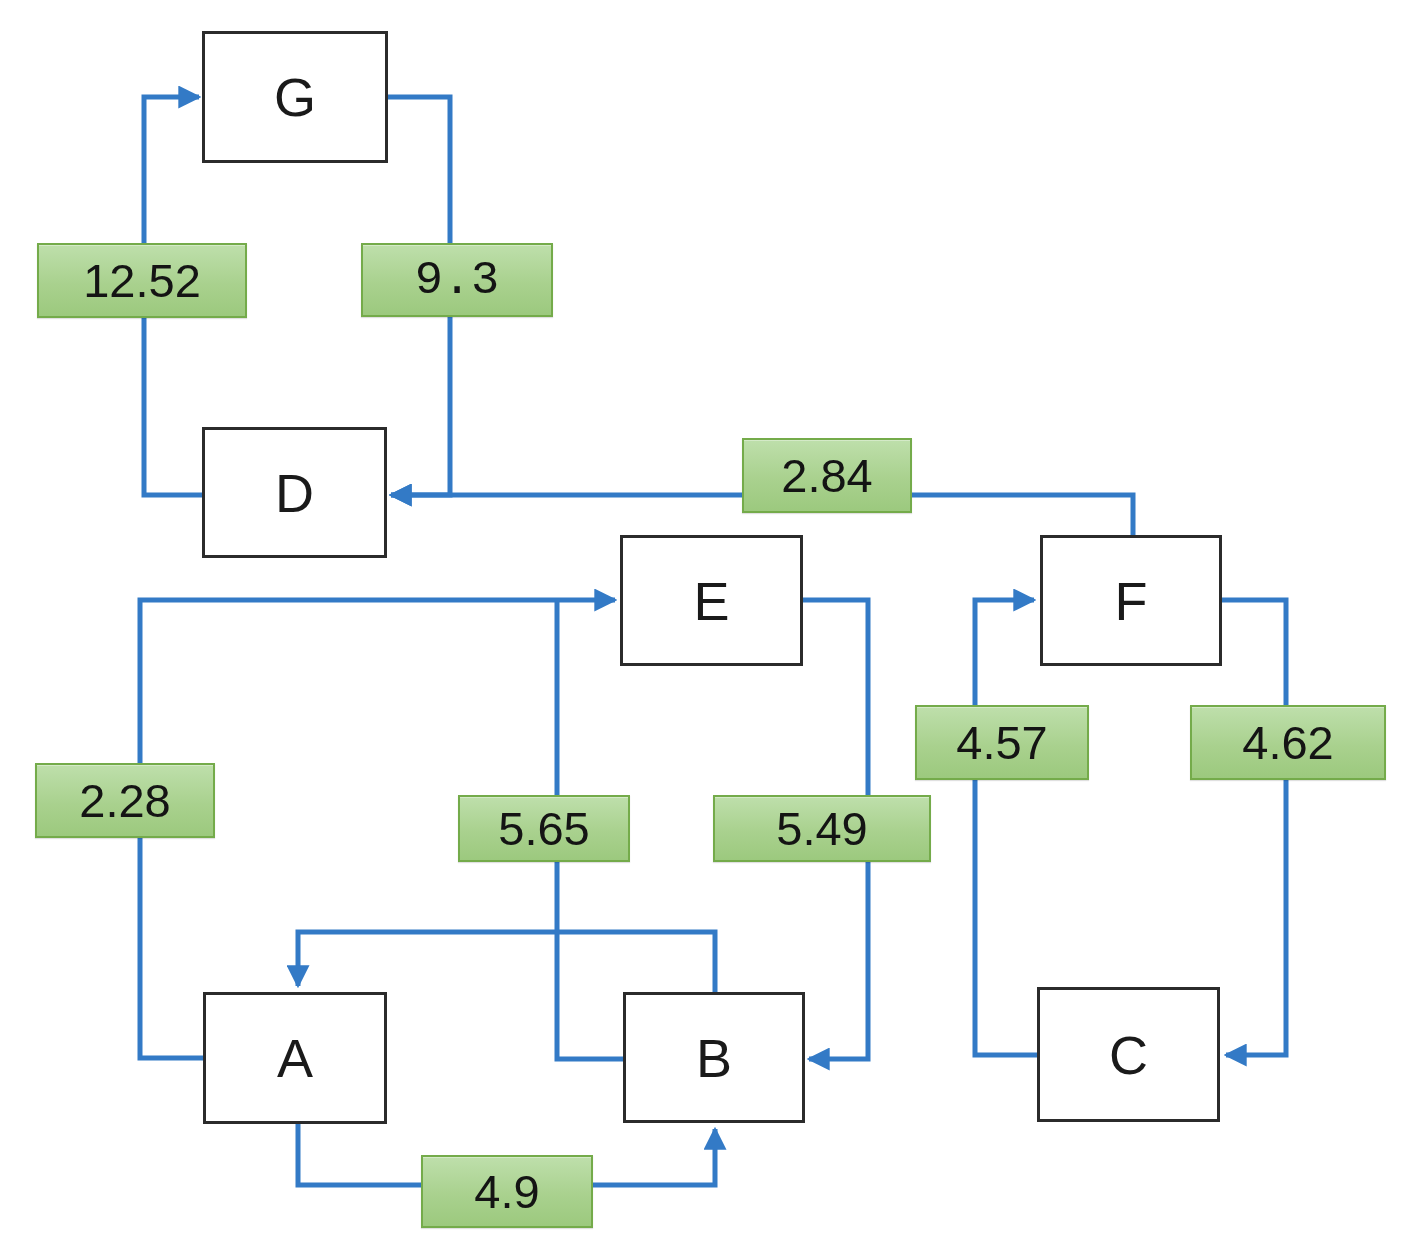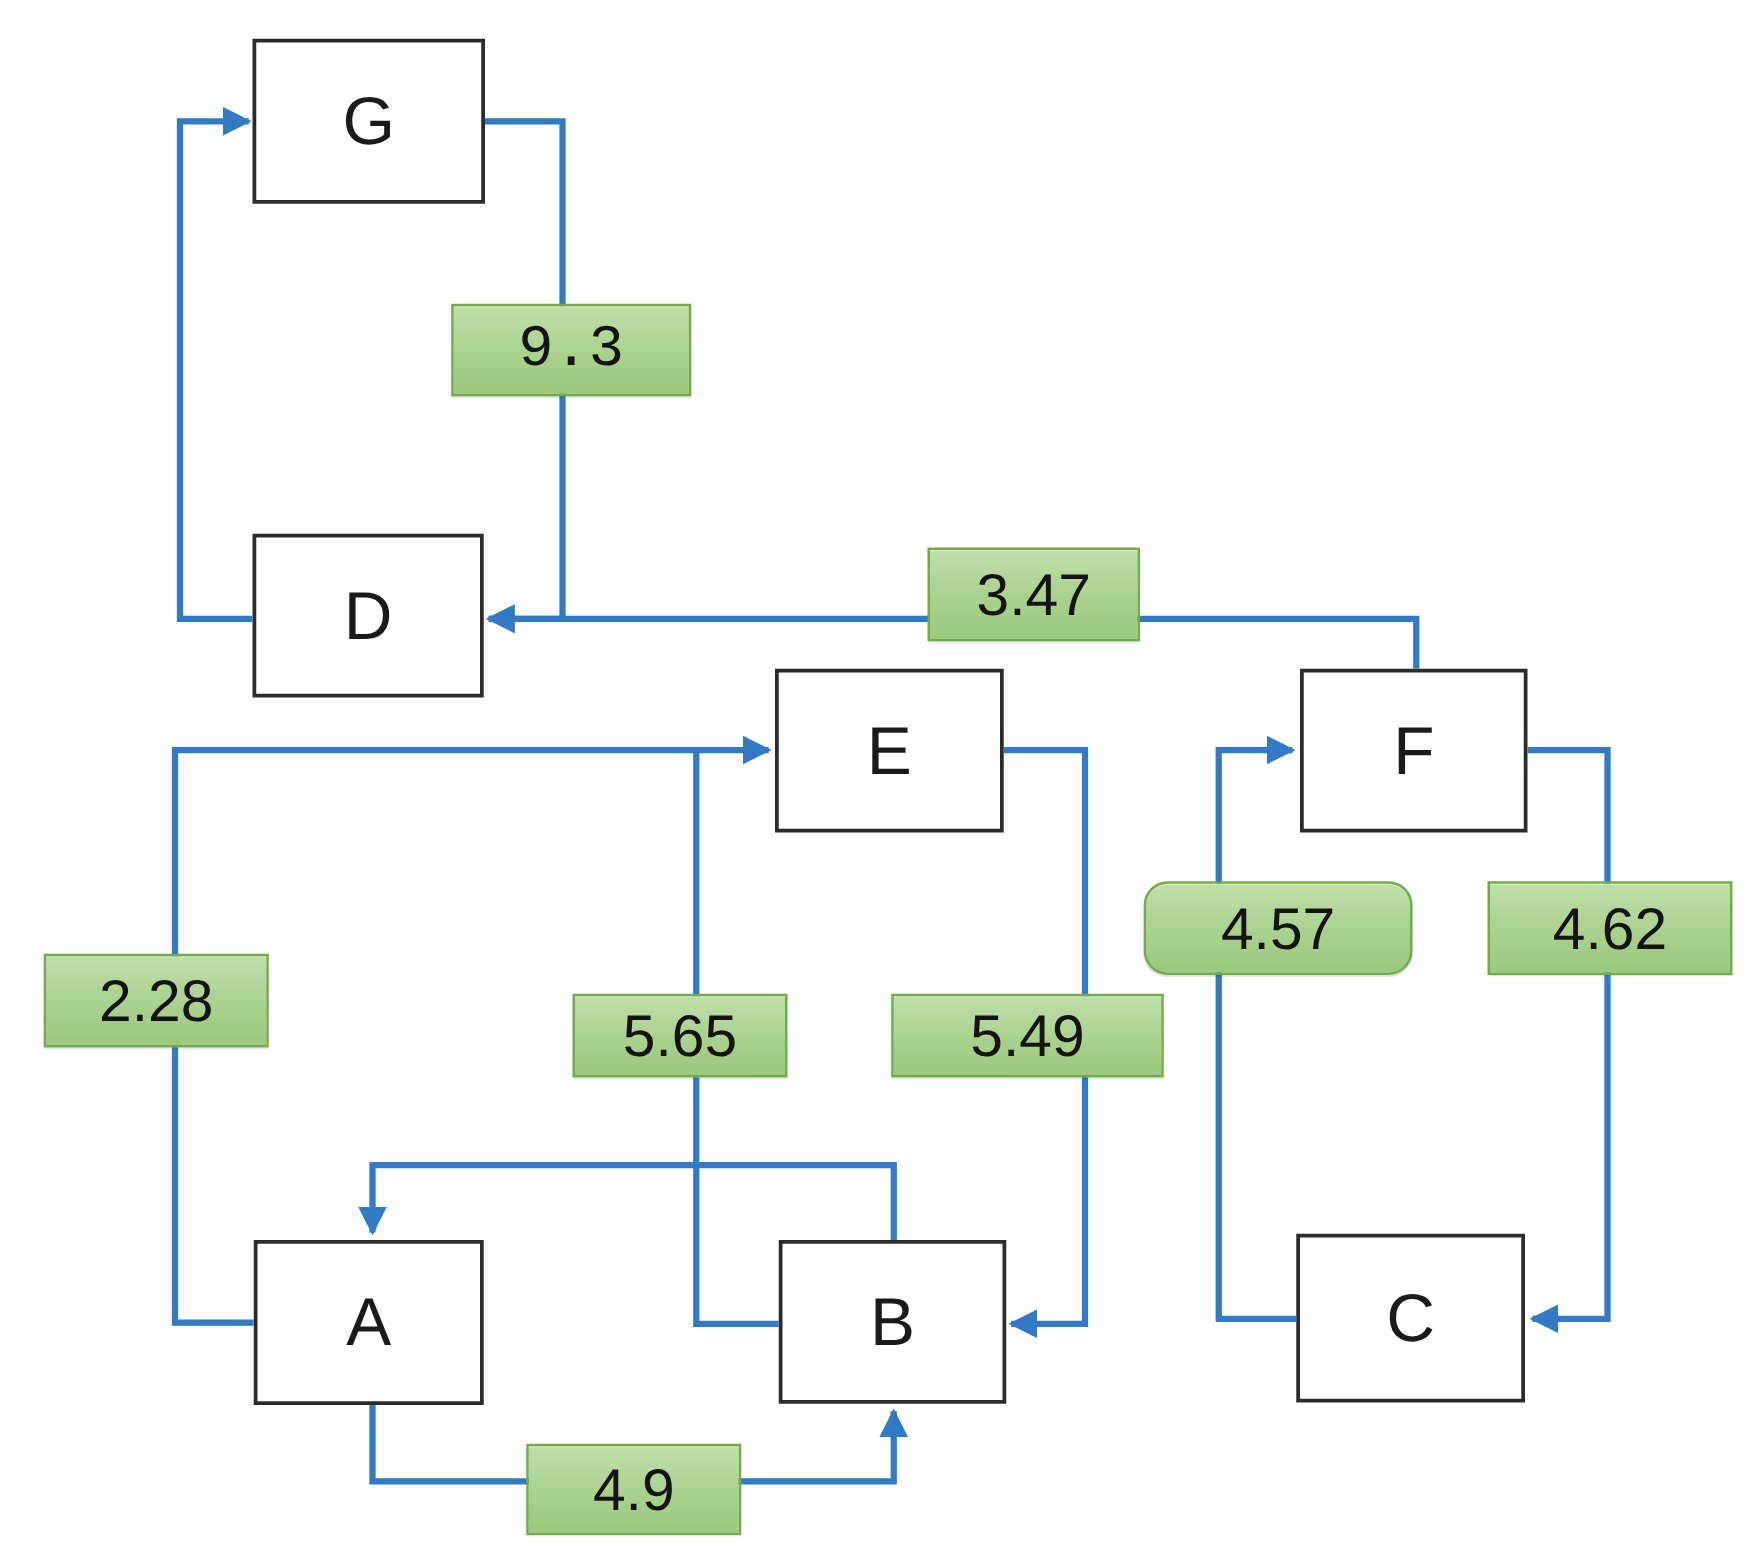--- a/index.html
+++ b/index.html
@@ -50,27 +50,28 @@
 
     <polyline class="conn" points="715,992 715,932 298,932 298,986" marker-end="url(#arrow)" stroke="#337ac6"></polyline>
 
     <polyline class="conn" points="298,1124 298,1185 715,1185 715,1129" marker-end="url(#arrow)" stroke="#337ac6"></polyline>
 
     <polyline class="conn" points="1037,1055 975,1055 975,600 1034,600" marker-end="url(#arrow)" stroke="#337ac6"></polyline>
 
     <polyline class="conn" points="1222,600 1286,600 1286,1055 1226,1055" marker-end="url(#arrow)" stroke="#337ac6"></polyline>
   </svg>
 
+  <div class="wlabel" style="left:37px;  top:243px;  width:210px; height:75px;">12.52</div>
   <div class="wlabel" style="left:361px; top:243px;  width:192px; height:74px;font-family:Liberation Mono, monospace;">9.3</div>
-  <div class="wlabel" style="left:742px; top:438px;  width:170px; height:75px;">3.47</div>
+  <div class="wlabel" style="left:742px; top:438px;  width:170px; height:75px;">2.84</div>
   <div class="wlabel" style="left:35px;  top:763px;  width:180px; height:75px;">2.28</div>
   <div class="wlabel" style="left:458px; top:795px;  width:172px; height:67px;">5.65</div>
   <div class="wlabel" style="left:713px; top:795px;  width:218px; height:67px;">5.49</div>
   <div class="wlabel" style="left:421px; top:1155px; width:172px; height:73px;">4.9</div>
-  <div class="wlabel" style="left:915px; top:705px;  width:215px; height:75px;border-radius:19px;">4.57</div>
+  <div class="wlabel" style="left:915px; top:705px;  width:174px; height:75px;">4.57</div>
   <div class="wlabel" style="left:1190px;top:705px;  width:196px; height:75px;">4.62</div>
 
   <div class="node" style="left:202px; top:31px;  width:186px; height:132px;">
     <span>G</span>
   </div>
   <div class="node" style="left:202px; top:427px; width:185px; height:131px;">
     <span>D</span>
   </div>
   <div class="node" style="left:620px; top:535px; width:183px; height:131px;">
     <span>E</span>

